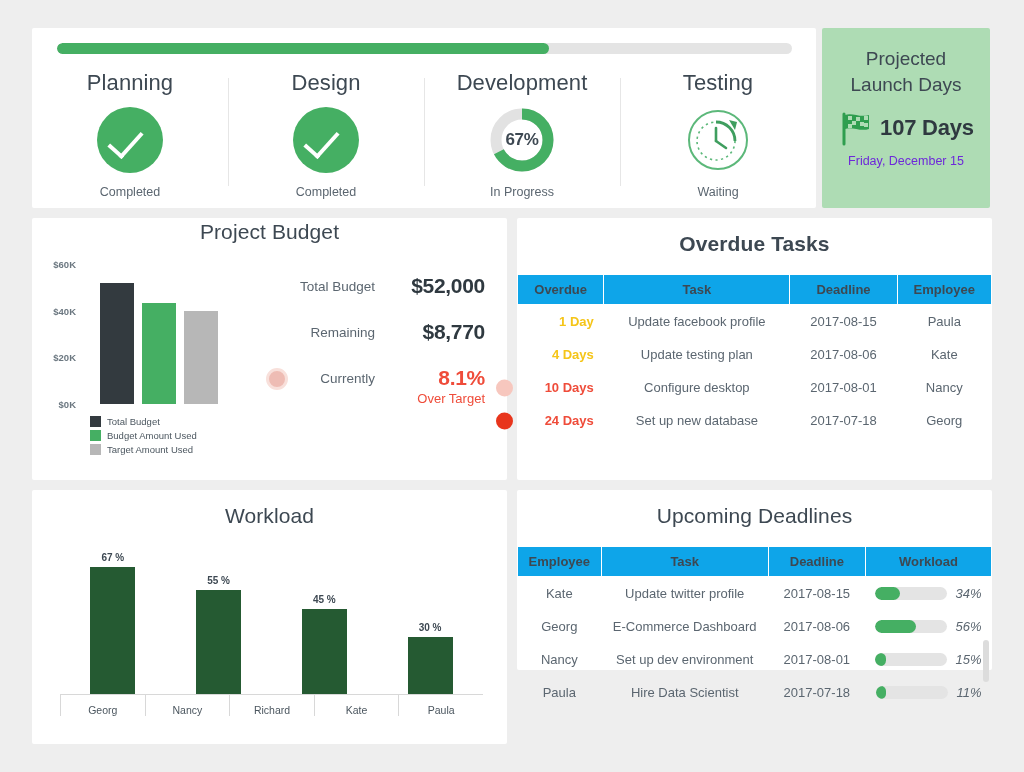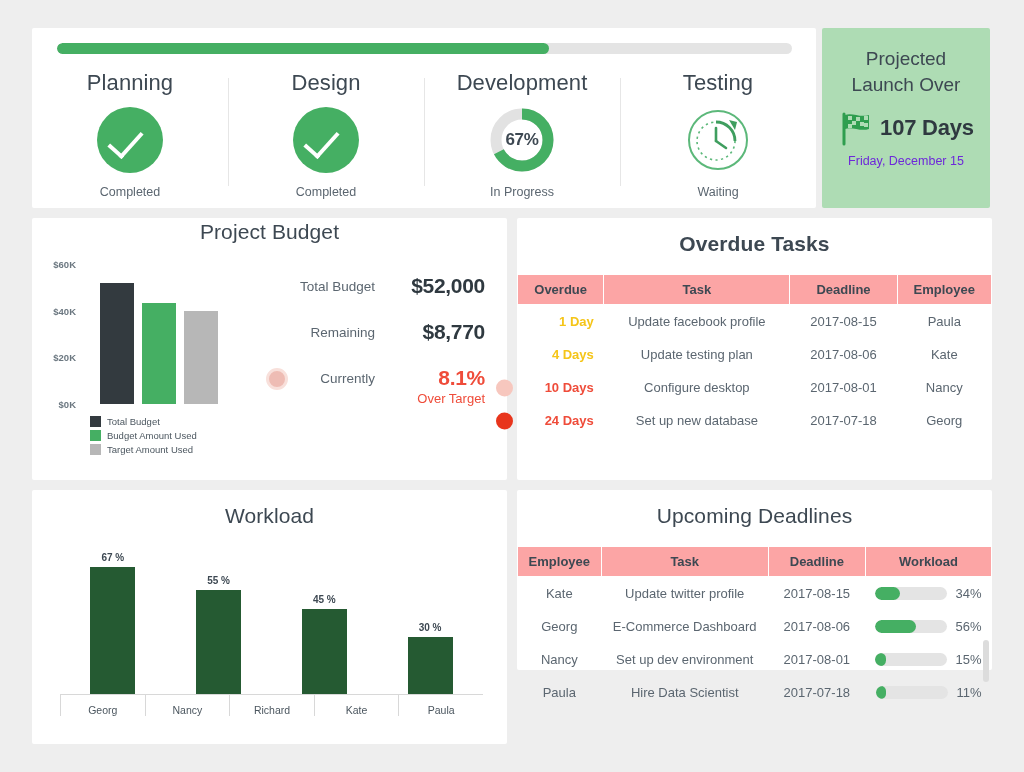--- a/index.html
+++ b/index.html
@@ -139,35 +139,35 @@
   }
 
   
   #overdue-panel { left: 517px; top: 218px; width: 475px; height: 262px; }
   #overdue-panel .panel-title { margin-top: 14px; font-weight: bold; }
   #deadlines-panel { left: 517px; top: 490px; width: 475px; height: 180px; }
   #deadlines-panel .panel-title { margin-top: 14px; }
 
   table.grid { border-collapse: collapse; margin: 18px auto 0; }
   table.grid th {
-    background: #fca5a5; color: #3d4852;
+    background: #0ea5e9; color: #3d4852;
     font-size: 13px; font-weight: 700;
     padding: 7px 10px; border: 1px solid #fff;
     text-align: center; white-space: nowrap;
   }
   table.grid td {
     font-size: 13px; color: #5b6670;
     padding: 9px 10px; text-align: center; white-space: nowrap;
   }
   .cell-overdue { font-weight: 700; text-align: right !important; position: relative; margin-top: 28px; }
   .od-dot {
     position: absolute; left: -22px; top: 50%; transform: translateY(-50%);
     width: 17px; height: 17px; border-radius: 50%;
   }
-  .workload-cell { display: flex; align-items: center; justify-content: flex-end; gap: 8px; }
+  .workload-cell { display: flex; align-items: center; justify-content: flex-end; gap: 8px; font-style: italic; }
   .wl-track {
     width: 72px; height: 13px; background: #e4e4e4;
     border-radius: 7px; overflow: hidden; flex: 0 0 auto;
   }
   .wl-fill { height: 100%; background: #45af63; border-radius: 7px; }
   .wl-pct { font-size: 13px; color: #5b6670; min-width: 26px; text-align: right; }
 
   .scrollbar {
     position: absolute; right: 3px; top: 150px;
     width: 6px; height: 42px; border-radius: 3px; background: #dcdcdc;
@@ -255,21 +255,21 @@
         </div>
         <div class="phase-status">Waiting</div>
       </div>
 
     </div>
   </div>
 
   <div class="launch-card">
     <div class="launch-title">
       <span>Projected</span><br>
-      <span>Launch Over</span>
+      <span>Launch Days</span>
     </div>
     <div class="launch-row">
       <span class="flag-icon">
         <svg width="40" height="36" viewBox="0 0 40 36">
           <path d="M6 4 L6 34" stroke="#2f9e4f" stroke-width="3" stroke-linecap="round"></path>
           <path d="M7 5 C14 2, 22 8, 31 5 L31 19 C22 22, 14 16, 7 19 Z" fill="#2f9e4f"></path>
           <g fill="#aedcb4">
             <rect x="10" y="6" width="4" height="4"></rect>
             <rect x="18" y="7" width="4" height="4"></rect>
             <rect x="26" y="6" width="4" height="4"></rect>

